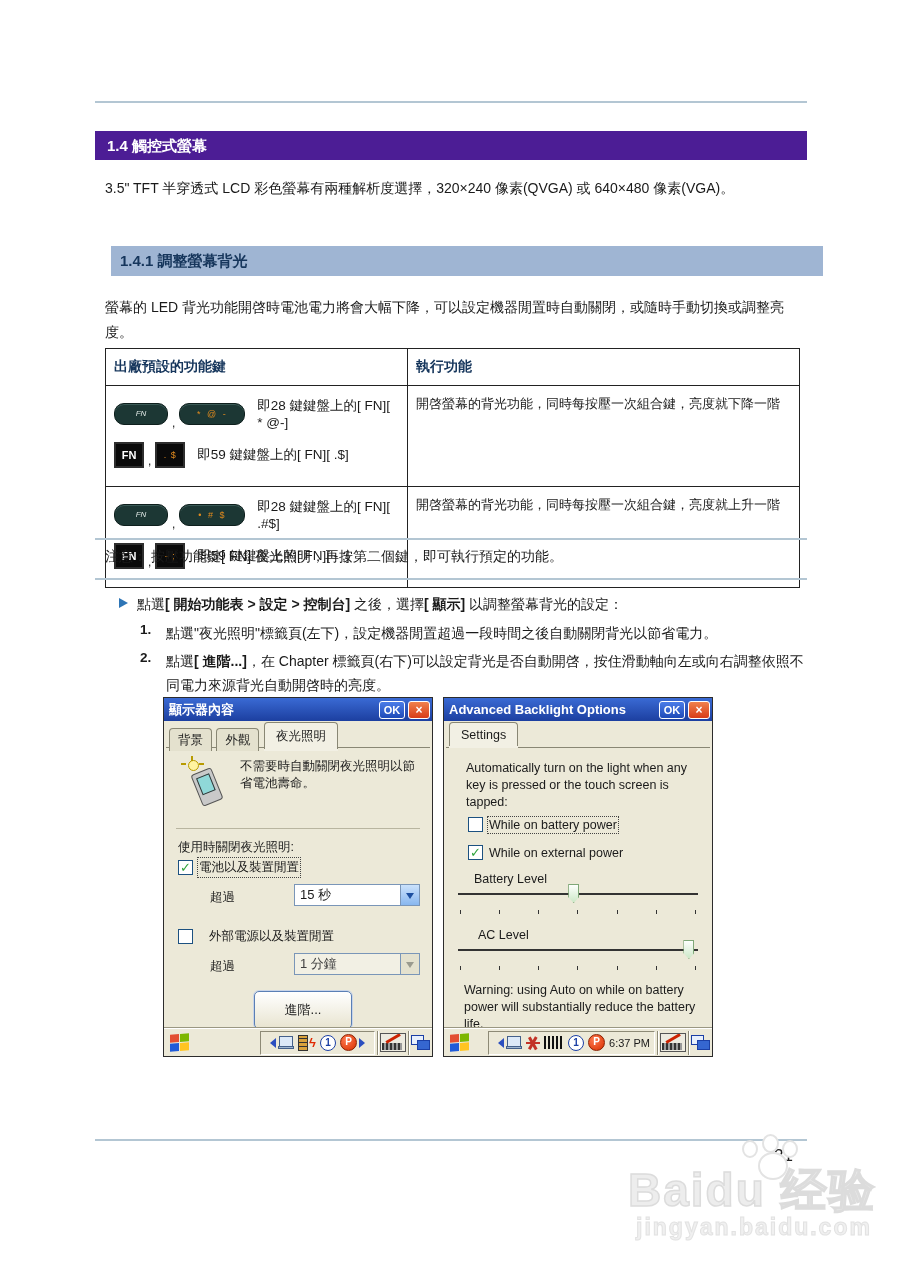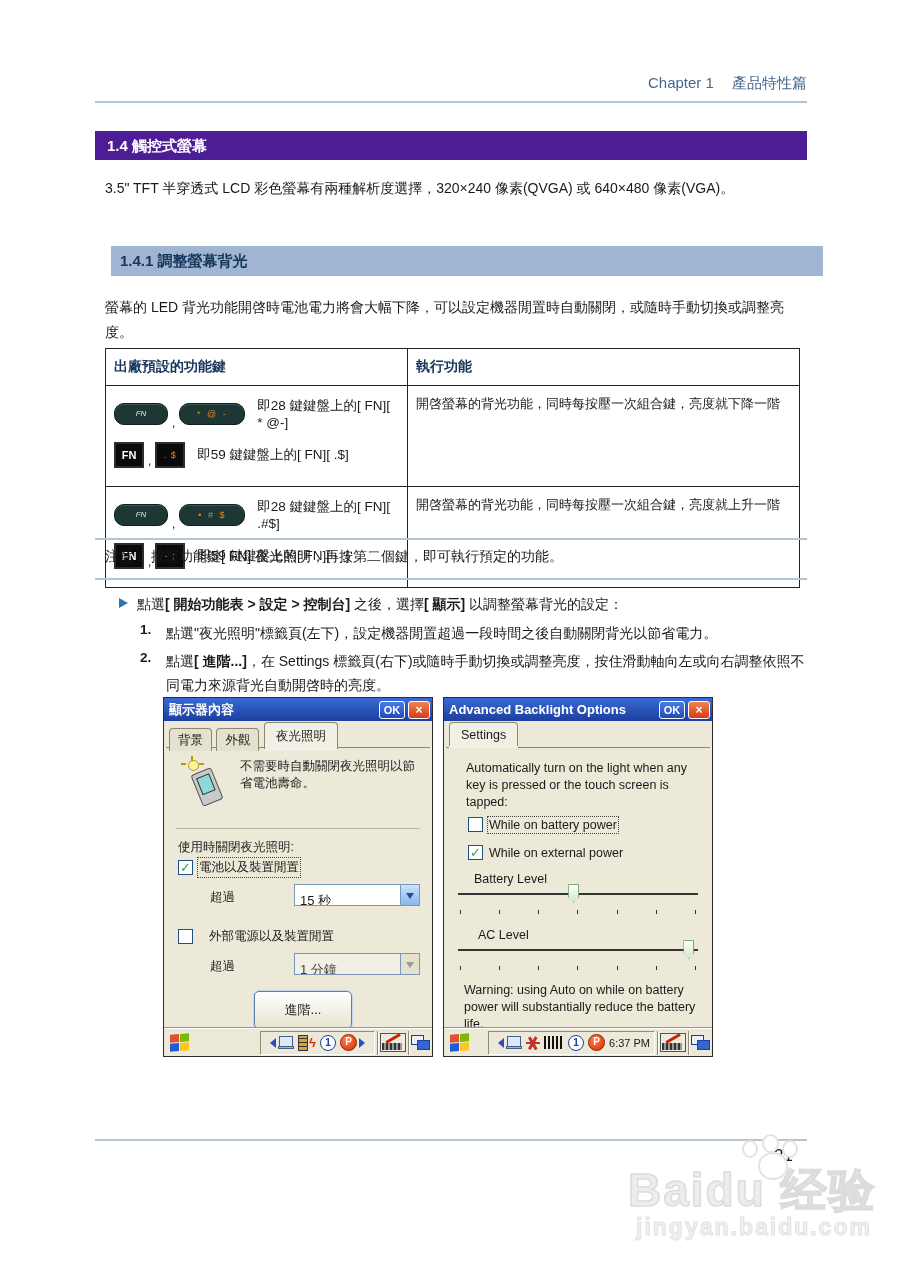--- a/index.html
+++ b/index.html
@@ -95,21 +95,21 @@
   .cbrow{position:absolute;display:flex;align-items:center;gap:6px;}
   .cb{width:15px;height:15px;background:#fff;border:1px solid #1C5180;box-sizing:border-box;
       display:flex;align-items:center;justify-content:center;flex:0 0 auto;}
   .cb .chk{color:#2FA33B;font-weight:bold;font-size:13px;line-height:1;}
   .focus-dotted{outline:1px dotted #444;outline-offset:1px;}
   .rowc1{top:161px;left:14px;}
   .over1{position:absolute;top:191px;left:46px;}
   .dd{position:absolute;width:126px;height:22px;background:#fff;border:1px solid #7A96B8;
       display:flex;box-sizing:border-box;}
   .dd1{top:186px;left:130px;}
-  .dd .val{flex:1;padding:7px 5px;font-size:13px;white-space:nowrap;overflow:hidden;}
+  .dd .val{flex:1;padding:1px 5px;font-size:13px;white-space:nowrap;overflow:hidden;}
   .dd .arr{width:18px;background:linear-gradient(#CBE2FC,#88B7EF);border-left:1px solid #7A96B8;
            display:flex;align-items:center;justify-content:center;}
   .dd .arr i{width:0;height:0;border:4px solid transparent;border-top:6px solid #1C4FA0;margin-top:5px;}
   .rowc2{top:230px;left:14px;gap:16px;}
   .over2{position:absolute;top:260px;left:46px;}
   .dd.disabled{background:#F2F0E4;}
   .dd.disabled .val{color:#404040;}
   .dd.disabled .arr{background:#E4E1CE;}
   .dd.disabled .arr i{border-top-color:#9a9a8e;}
   .dd2{top:255px;left:130px;}
@@ -183,24 +183,20 @@
   .paw-big{top:1152px;left:758px;width:26px;height:24px;}
   .paw-t1{top:1140px;left:742px;width:12px;height:14px;}
   .paw-t2{top:1134px;left:762px;width:13px;height:15px;}
   .paw-t3{top:1140px;left:782px;width:12px;height:14px;}
 </style>
 </head>
 <body>
 
 <div class="page">
 
-  <div class="abs hdr">
-    <span class="chap">Chapter 1</span>
-    <span>產品特性篇</span>
-  </div>
   <div class="abs rule hr-top"></div>
 
   <div class="abs bar14">1.4  觸控式螢幕</div>
   <div class="abs para p1">3.5" TFT 半穿透式 LCD 彩色螢幕有兩種解析度選擇，320×240 像素(QVGA) 或 640×480 像素(VGA)。</div>
 
   <div class="abs bar141">1.4.1  調整螢幕背光</div>
   <div class="abs para p2">螢幕的 LED 背光功能開啓時電池電力將會大幅下降，可以設定機器閒置時自動關閉，或隨時手動切換或調整亮度。</div>
 
   <div class="abs tblwrap">
     <table class="keys">
@@ -257,21 +253,21 @@
 
   <div class="abs rule hr-n1"></div>
   <div class="abs note">注意：  按壓功能鍵[ FN] 夜光照明，再按第二個鍵，即可執行預定的功能。</div>
   <div class="abs rule hr-n2"></div>
 
   <div class="abs tri-bullet"></div>
   <div class="abs step-intro"><span>點選</span><span class="b">[ 開始功能表 &gt; 設定 &gt; 控制台]</span><span> 之後，選擇</span><span class="b">[ 顯示]</span><span> 以調整螢幕背光的設定：</span></div>
   <div class="abs num n1">1.</div>
   <div class="abs it1"><span>點選"夜光照明"標籤頁(左下)，設定機器閒置超過一段時間之後自動關閉背光以節省電力。</span></div>
   <div class="abs num n2">2.</div>
-  <div class="abs it2"><span>點選</span><span class="b">[ 進階...]</span><span>，在 Settings 標籤頁(右下)或隨時手動切換或調整亮度，按住滑動軸向左或向右調整依照不同電力來源背光自動開啓時的亮度。</span></div>
+  <div class="abs it2"><span>點選</span><span class="b">[ 進階...]</span><span>，在 Chapter 標籤頁(右下)可以設定背光是否自動開啓，按住滑動軸向左或向右調整依照不同電力來源背光自動開啓時的亮度。</span></div>
 
   <div class="dlg dlgL">
     <div class="tbar">
       <span class="ttl">顯示器內容</span>
       <span class="btn-ok">OK</span>
       <span class="btn-x">×</span>
     </div>
     <div class="tabstrip">
       <span class="tab">背景</span>
       <span class="tab">外觀</span>

